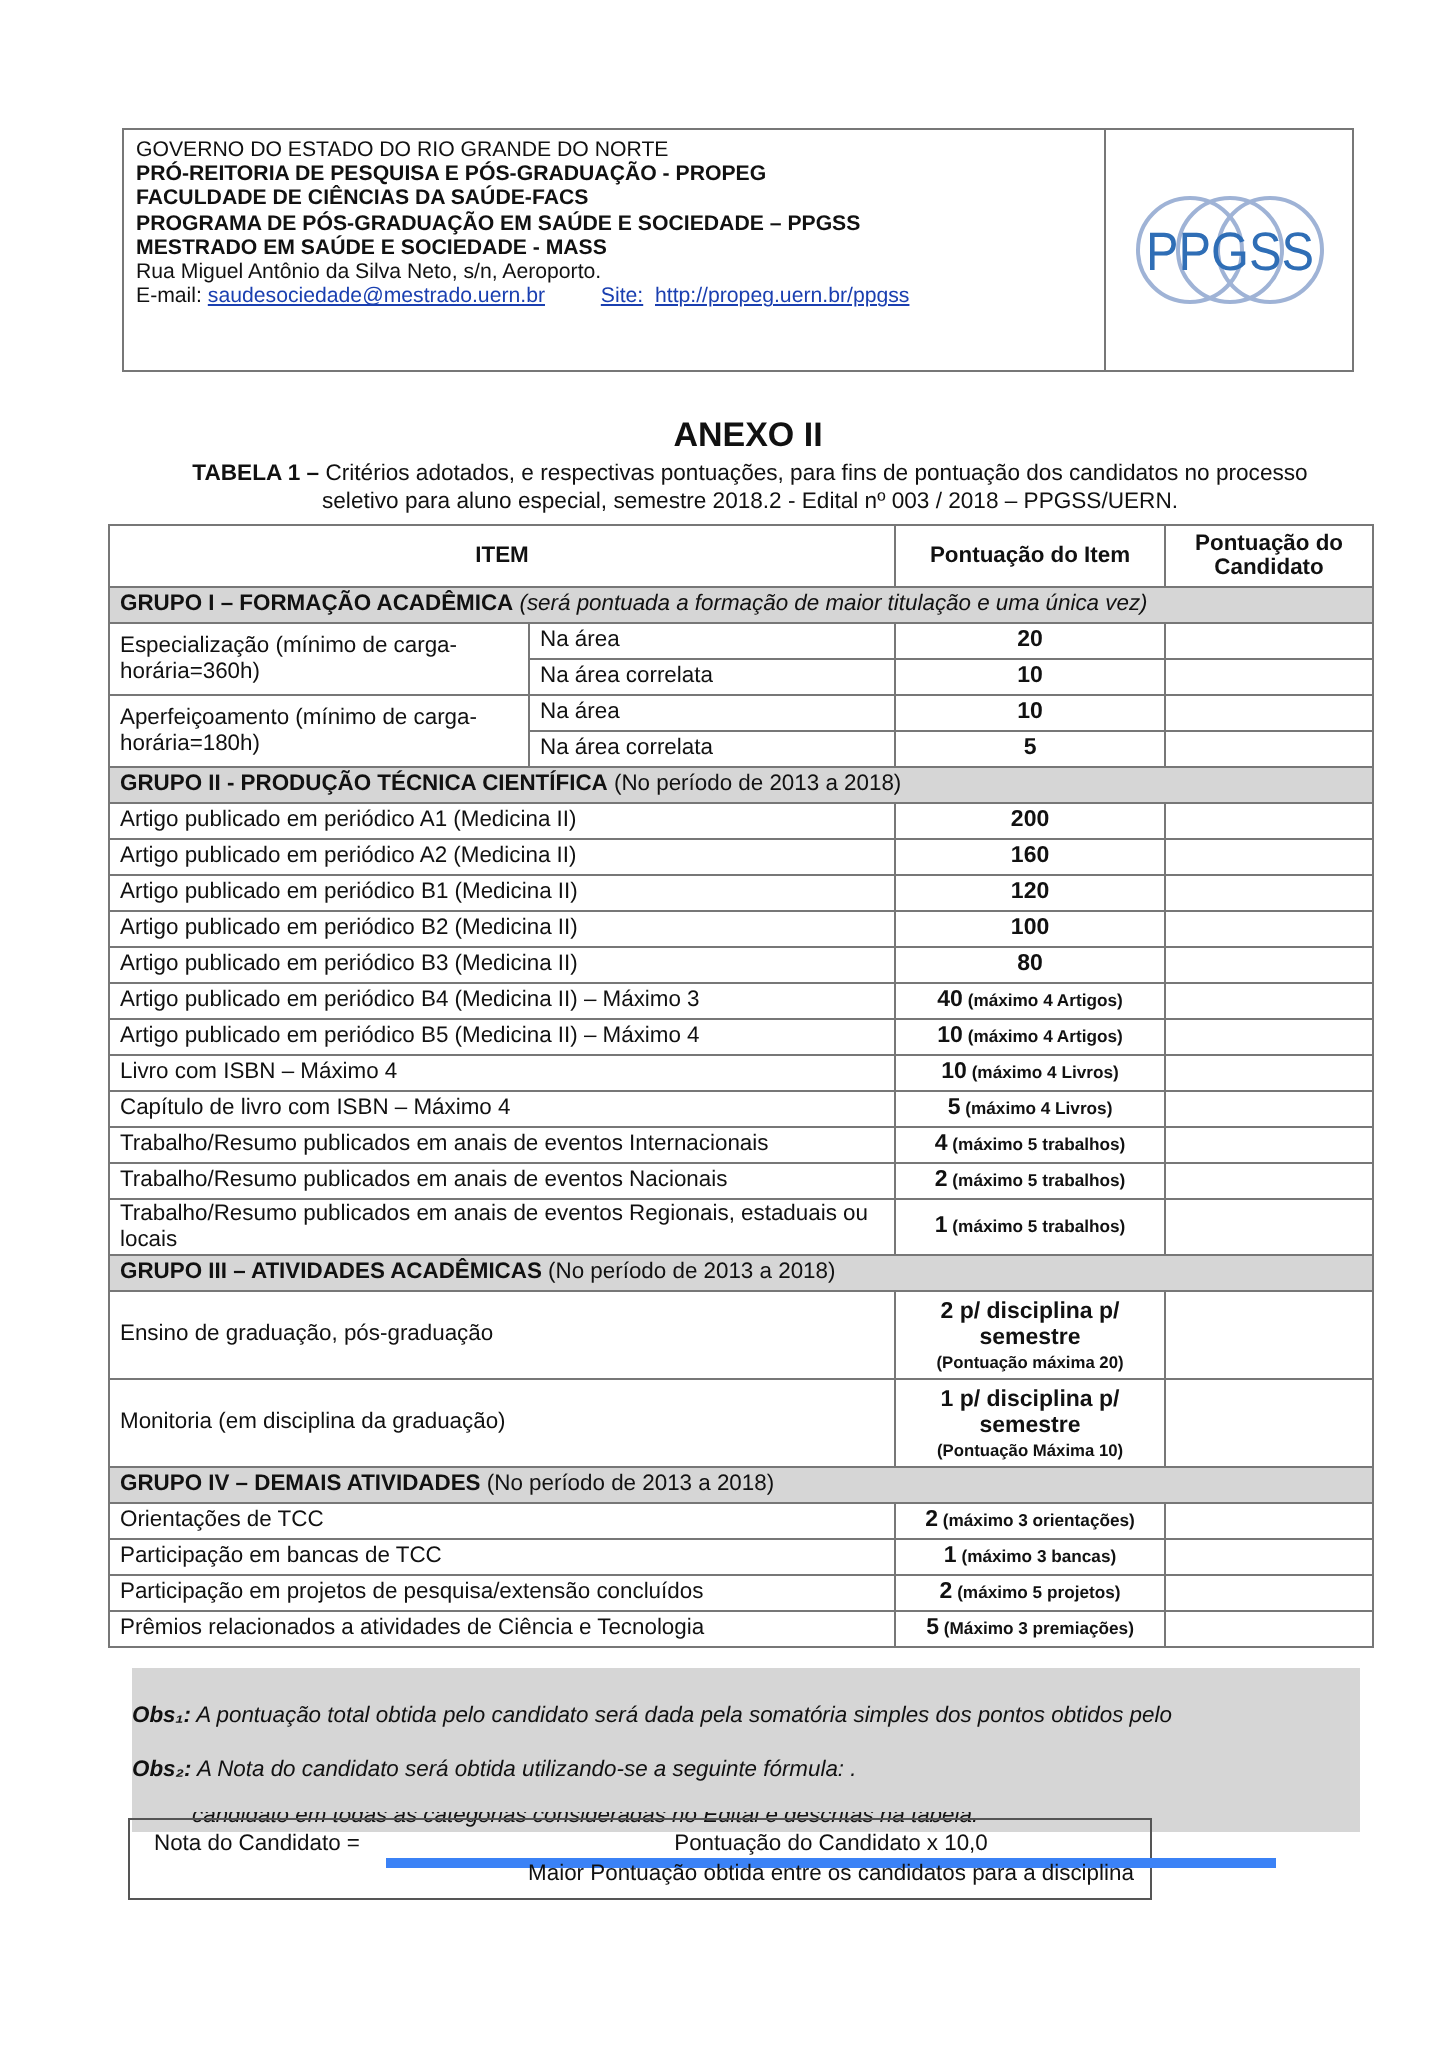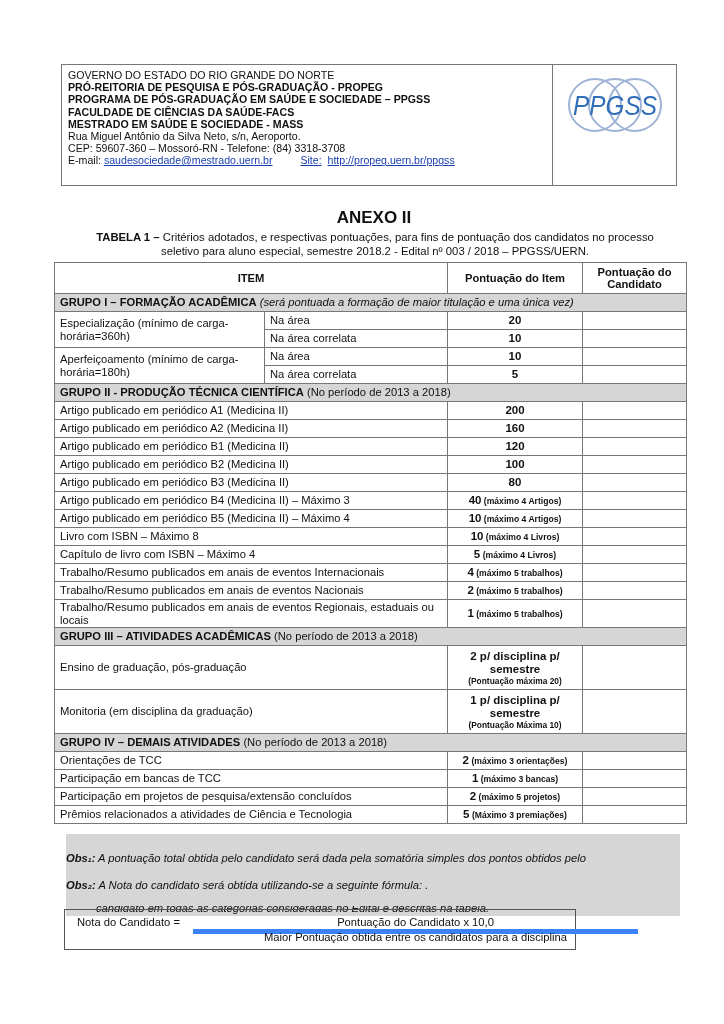--- a/index.html
+++ b/index.html
@@ -6,21 +6,21 @@
   body { width: 724px; height: 1024px; position: relative; overflow: hidden;
          font-family: "Liberation Sans", sans-serif; color: #111; }
 
   
   .hdr { position: absolute; left: 61px; top: 64px; width: 616px; height: 122px;
          border: 1px solid #777; display: flex; box-sizing: border-box; }
   .hdr-logo-l { width: 84px; border-right: 1px solid #777; display: flex; align-items: center; justify-content: center; }
   .hdr-text { flex: 1; padding: 4px 1px 0 6px; font-size: 10.6px; line-height: 12.2px; border-right: 1px solid #777; }
   .hdr-text .b { font-weight: bold; }
   .hdr-text a { color: #1a3fb0; text-decoration: underline; }
-  .hdr-logo-r { width: 123px; display: flex; align-items: flex-start; justify-content: center; font-style: italic; }
+  .hdr-logo-r { width: 123px; display: flex; align-items: center; justify-content: center; }
 
   .anexo { position: absolute; left: 12px; width: 724px; top: 208px; text-align: center;
            font-size: 17px; font-weight: bold; }
   .caption { position: absolute; left: 60px; width: 630px; top: 231px; text-align: center;
              font-size: 11.3px; line-height: 13.5px; }
   .caption .b { font-weight: bold; }
 
   table.crit { position: absolute; left: 54px; top: 262px; width: 632px; border-collapse: collapse;
                font-size: 11.2px; table-layout: fixed; }
   table.crit td, table.crit th { border: 1px solid #777; padding: 0 5px; height: 17px; line-height: 12.5px; }
@@ -48,25 +48,24 @@
            border-bottom: 5px solid #3b82f6; height: 13px; line-height: 13px; }
   .f-den { position: absolute; left: 128px; top: 21px; width: 445px; text-align: center; }
 </style>
 </head>
 <body>
 
 <div class="hdr">
   <div class="hdr-text">
     <div>GOVERNO DO ESTADO DO RIO GRANDE DO NORTE</div>
     <div class="b">PRÓ-REITORIA DE PESQUISA E PÓS-GRADUAÇÃO - PROPEG</div>
+    <div class="b">FACULDADE DE CIÊNCIAS DA SAÚDE-FACS</div>
     <div class="b">PROGRAMA DE PÓS-GRADUAÇÃO EM SAÚDE E SOCIEDADE – PPGSS</div>
-    <div class="b">FACULDADE DE CIÊNCIAS DA SAÚDE-FACS</div>
     <div class="b">MESTRADO EM SAÚDE E SOCIEDADE - MASS</div>
     <div>Rua Miguel Antônio da Silva Neto, s/n, Aeroporto.</div>
-    <div>CEP: 59607-360 – Mossoró-RN - Telefone: (84) 3318-3708</div>
     <div>
       <span>E-mail: </span><a>saudesociedade@mestrado.uern.br</a>
       <span style="display:inline-block;width:22px"></span>
       <a>Site:</a>&nbsp;&nbsp;<a>http://propeg.uern.br/ppgss</a>
     </div>
   </div>
   <div class="hdr-logo-r">
     <svg width="100" height="80" viewBox="0 0 100 80">
       <g fill="none" stroke="#9fb3d6" stroke-width="2">
         <circle cx="30" cy="40" r="26"></circle>
@@ -158,21 +157,21 @@
         <td colspan="2">Artigo publicado em periódico B4 (Medicina II) – Máximo 3</td>
         <td class="c"><span class="pt">40</span><span class="sm"> (máximo 4 Artigos)</span></td>
         <td></td>
       </tr>
       <tr>
         <td colspan="2">Artigo publicado em periódico B5 (Medicina II) – Máximo  4</td>
         <td class="c"><span class="pt">10</span><span class="sm"> (máximo 4 Artigos)</span></td>
         <td></td>
       </tr>
       <tr>
-        <td colspan="2">Livro com ISBN – Máximo 8</td>
+        <td colspan="2">Livro com ISBN – Máximo 4</td>
         <td class="c"><span class="pt">10</span><span class="sm"> (máximo 4 Livros)</span></td>
         <td></td>
       </tr>
       <tr>
         <td colspan="2">Capítulo de livro com ISBN – Máximo 4</td>
         <td class="c"><span class="pt">5</span><span class="sm"> (máximo 4 Livros)</span></td>
         <td></td>
       </tr>
       <tr>
         <td colspan="2">Trabalho/Resumo publicados em anais de eventos Internacionais</td>

